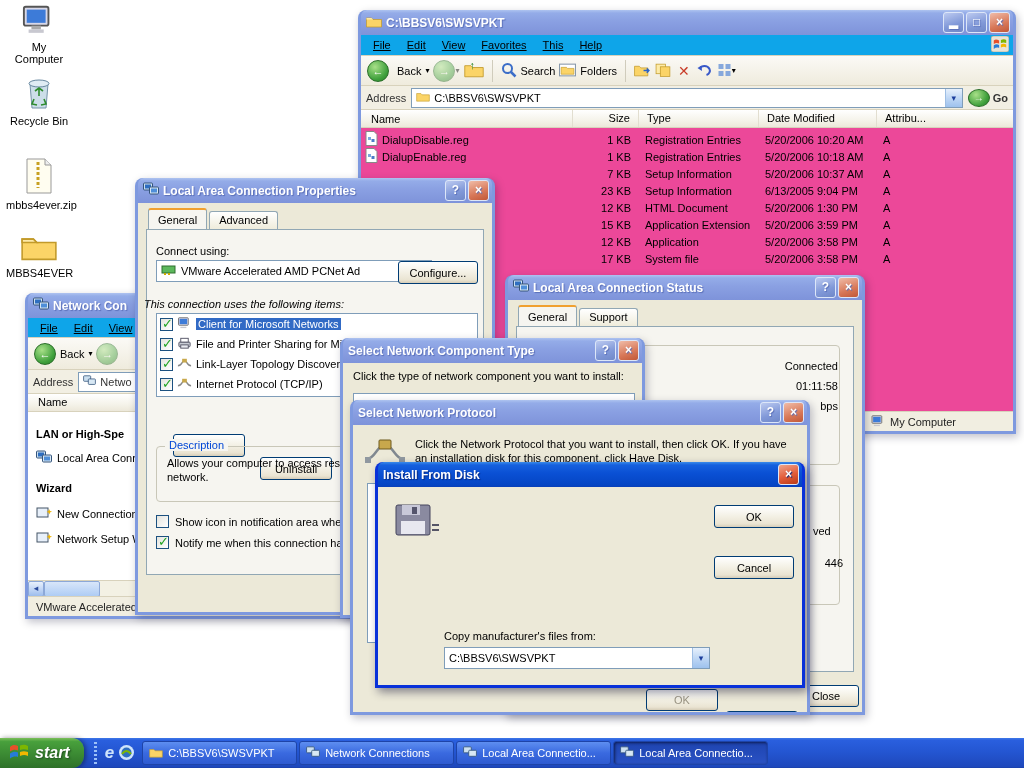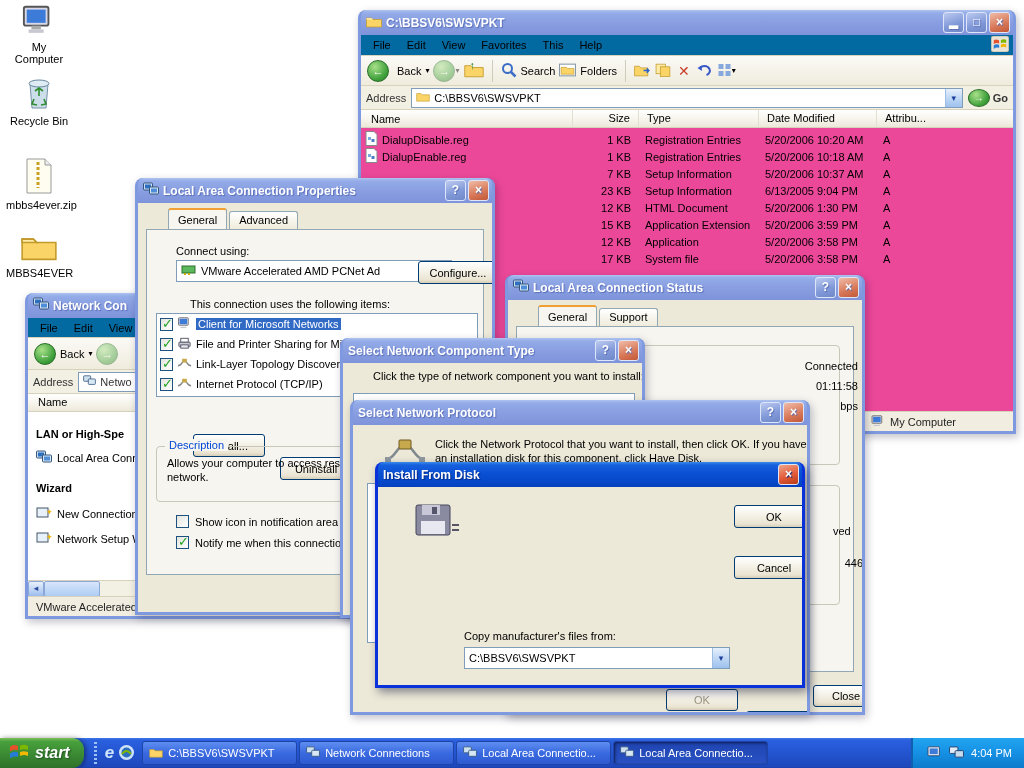--- a/index.html
+++ b/index.html
@@ -1,19 +1,19 @@
 <!DOCTYPE html>
 <html><head>
 <meta charset="utf-8">
 <style>
   * { margin:0; padding:0; box-sizing:border-box; }
   html,body { width:1024px; height:768px; }
   body { position:relative; overflow:hidden; background:#fff;
          font-family:"Liberation Sans","DejaVu Sans",sans-serif; font-size:11px; color:#000; }
-  .abs { position:absolute;margin-left:20px; }
+  .abs { position:absolute; }
   .flex { display:flex; align-items:center; }
 
   
   .win { position:absolute; border-radius:8px 8px 0 0; padding:0 3px 3px; }
   .win.active   { background:#0831D9; box-shadow:3px 4px 10px rgba(0,0,40,.45); }
   .win.inactive { background:#7E99DF; box-shadow:2px 3px 8px rgba(0,0,40,.25); }
   .tbar { height:25px; display:flex; align-items:center; gap:4px; padding:0 3px 0 5px;
           color:#fff; font-weight:bold; font-size:12px; white-space:nowrap; overflow:hidden;
           border-radius:6px 6px 0 0; }
   .win.active .tbar { background:linear-gradient(180deg,#3A8BEA 0%,#1660DE 12%,#0A50D4 45%,#0545C4 92%,#0A3FB8 100%);
@@ -47,22 +47,22 @@
         color:#1C3E9C; font-size:9px; text-align:center; line-height:18px; flex:0 0 17px; }
   .cb { width:13px; height:13px; flex:0 0 13px; background:linear-gradient(135deg,#E4E4DE,#fff);
         border:1px solid #1C5180; position:relative; }
   .cb.on::after { content:"\2713"; position:absolute; left:1px; top:-3px; color:#1FA320;
         font-weight:bold; font-size:13px; }
   .group { position:absolute; border:1px solid #C9C7B8; border-radius:4px; }
   .glabel { position:absolute; top:-8px; left:8px; background:#F6F5F0; padding:0 4px; color:#0046D5; }
   .list { background:#fff; border:1px solid #7F9DB9; position:absolute; }
 
   
-  .menubar { height:21px; background:#0369a1; border-bottom:1px solid #D8D2BC;
-             display:flex; align-items:center; padding:4px 4px; }
+  .menubar { height:21px; background:#0ea5e9; border-bottom:1px solid #D8D2BC;
+             display:flex; align-items:center; padding:4px 4px;text-decoration:underline; }
   .menubar .mi { padding:2px 8px; }
   .toolbar { height:30px; background:linear-gradient(#FBFAF6,#EFEBDD); border-bottom:1px solid #D8D2BC;
              display:flex; align-items:center; gap:4px; padding:0 6px; }
   .addrbar { height:24px; background:#F2EFE3; border-bottom:1px solid #D8D2BC;
              display:flex; align-items:center; gap:5px; padding:0 5px; color:#333; }
   .colhdr { height:18px; display:flex; background:linear-gradient(#FFFFFF,#F5F3EA 60%,#ECE8DA);
             border-bottom:1px solid #D8D2BC; }
   .colhdr > div { border-right:1px solid #E2DED0; padding:2px 8px; overflow:hidden; white-space:nowrap; }
   .statusbar { height:20px; background:#F1EEE1; border-top:1px solid #D8D2BC;
                display:flex; align-items:center; color:#222; }
@@ -438,21 +438,21 @@
     <div class="abs" style="left:18px;top:42px;">Connect using:</div>
     <div class="field abs" style="left:18px;top:57px;width:276px;height:22px;">
       <span><svg width="16" height="12" viewBox="0 0 16 12">
             <rect x="1" y="2" width="13" height="7" fill="#5CB85C" stroke="#2E6E2E"></rect>
             <rect x="3" y="9" width="2" height="2" fill="#CCAA00"></rect>
             <rect x="7" y="9" width="2" height="2" fill="#CCAA00"></rect>
           </svg></span>
       <span>VMware Accelerated AMD PCNet Ad</span>
     </div>
     <div class="btn abs" style="left:260px;top:58px;width:80px;height:23px;">Configure...</div>
-    <div class="abs" style="left:32px;top:95px;">This connection uses the following items:</div>
+    <div class="abs" style="left:6px;top:95px;font-style:italic;">This connection uses the following items:</div>
     <div class="list" style="left:18px;top:110px;width:322px;height:84px;">
       <div class="flex" style="height:20px;gap:4px;padding:0 3px;">
         <span class="cb on"></span>
         <span><svg width="15" height="12" viewBox="0 0 18 16">
               <rect x="1" y="1" width="13" height="10" rx="1" fill="#D8D8E8" stroke="#555"></rect>
               <rect x="2.5" y="2.5" width="10" height="7" fill="#3D7BD8"></rect>
               <rect x="3.5" y="13" width="8" height="1.8" fill="#C8C8D0"></rect>
             </svg></span>
         <span style="background:#316AC5;color:#fff;padding:0 2px;">Client for Microsoft Networks</span>
       </div>
@@ -633,24 +633,13 @@
         </svg></span>
     <span>Local Area Connectio...</span>
   </div>
   <div class="task pressed">
     <span><svg width="14" height="12" viewBox="0 0 16 14">
           <rect x="0.5" y="1" width="9" height="7" rx="1" fill="#CCE0F0" stroke="#35557C"></rect>
           <rect x="6.5" y="5" width="9" height="7" rx="1" fill="#D8E8F4" stroke="#35557C"></rect>
         </svg></span>
     <span>Local Area Connectio...</span>
   </div>
-  <div id="tray">
-    <span><svg width="15" height="13" viewBox="0 0 18 16">
-          <rect x="1" y="1" width="14" height="11" rx="1" fill="#E8ECF4" stroke="#2A3A5C"></rect>
-          <rect x="3" y="3" width="10" height="7" fill="#3D7BD8"></rect>
-        </svg></span>
-    <span><svg width="15" height="13" viewBox="0 0 16 14">
-          <rect x="0.5" y="1" width="9" height="7" rx="1" fill="#E0ECF8" stroke="#24406C"></rect>
-          <rect x="6.5" y="5" width="9" height="7" rx="1" fill="#C8DCF0" stroke="#24406C"></rect>
-        </svg></span>
-    <span>4:04 PM</span>
-  </div>
 </div>
 
 </body></html>

